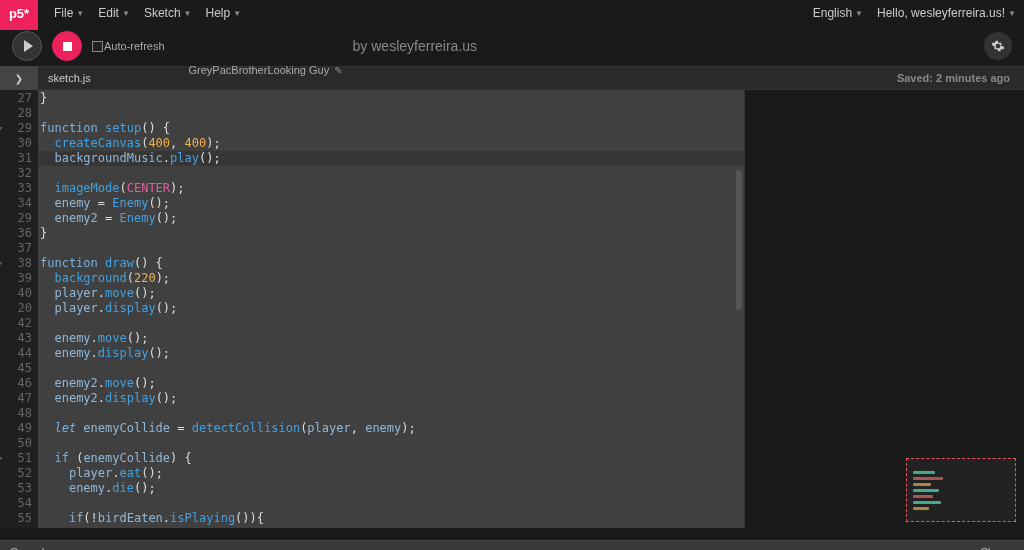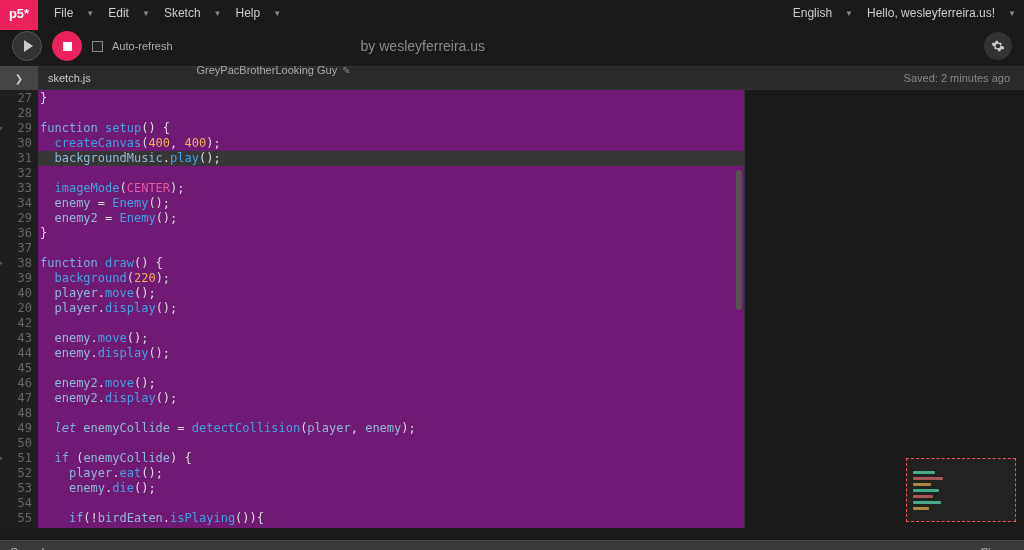--- a/index.html
+++ b/index.html
@@ -23,21 +23,21 @@
   width: 38px; height: 34px;
   background: #ed225d;
   color: #fff;
   display: flex;
   align-items: center;
   justify-content: center;
   font-weight: bold;
   font-size: 13px;
 }
 .menu { display: flex; gap: 14px; margin-left: 16px; }
-.menu-item { display: flex; align-items: center; gap: 13px; color: #ccc; cursor: pointer; }
+.menu-item { display: flex; align-items: center; gap: 3px; color: #ccc; cursor: pointer; }
 .caret { font-size: 8px; color: #888; }
 .spacer { flex: 1; }
 .right-menu { display: flex; gap: 14px; align-items: center; }
 .toolbar {
   height: 40px;
   background: #1a1a1a;
   display: flex;
   align-items: center;
   padding: 0 12px;
   gap: 10px;
@@ -46,21 +46,21 @@
   width: 30px; height: 30px;
   border-radius: 50%;
   display: flex; align-items: center; justify-content: center;
   cursor: pointer;
   border: 1px solid #555;
 }
 .play-btn { background: #333; }
 .stop-btn { background: #ed225d; border-color: #ed225d; }
 .play-triangle { width: 0; height: 0; border-left: 9px solid #ccc; border-top: 6px solid transparent; border-bottom: 6px solid transparent; margin-left: 2px; }
 .stop-square { width: 9px; height: 9px; background: #fff; }
-.autorefresh { display: flex; align-items: center; gap: 9px; color: #aaa; font-size: 11px; }
+.autorefresh { display: flex; align-items: center; gap: 1px; color: #aaa; font-size: 11px; }
 .checkbox { width: 11px; height: 11px; border: 1px solid #888; background: #222; }
 .sketch-name { color: #aaa; font-size: 11px; margin-left: 14px; display: flex; align-items: center; gap: 5px; margin-top: 48px; }
 .pencil { font-size: 10px; color: #888; }
 .author { color: #888; font-size: 14px; }
 .gear {
   width: 28px; height: 28px;
   border-radius: 50%;
   background: #333;
   display: flex; align-items: center; justify-content: center;
   cursor: pointer;
@@ -76,39 +76,39 @@
 }
 .expand-btn {
   width: 38px; height: 24px;
   background: #444;
   display: flex; align-items: center; justify-content: center;
   cursor: pointer;
   color: #ccc;
   font-size: 10px;
 }
 .tab-name { padding: 0 10px; color: #ccc; font-size: 11px; }
-.saved { color: #888; font-size: 11px; padding-right: 14px; }
+.saved { color: #888; font-size: 11px; padding-right: 14px; font-weight: bold; }
 .preview-header {
   width: 280px;
   padding: 0 12px;
   color: #ccc;
   font-size: 11px;
   background: #1a1a1a;
   border-left: 1px solid #333;
   height: 24px;
   display: flex; align-items: center;
 }
 .editor-area {
   display: flex;
   height: calc(100% - 26px - 40px - 24px - 22px);
 }
 .code-pane {
   flex: 1;
   display: flex;
-  background: #701a75;
+  background: #404040;
   overflow: hidden;
   position: relative;
 }
 .gutter {
   width: 38px;
   background: #1f1f1f;
   text-align: right;
   padding-right: 6px;
   color: #666;
   font-family: Menlo, Consolas, monospace;

